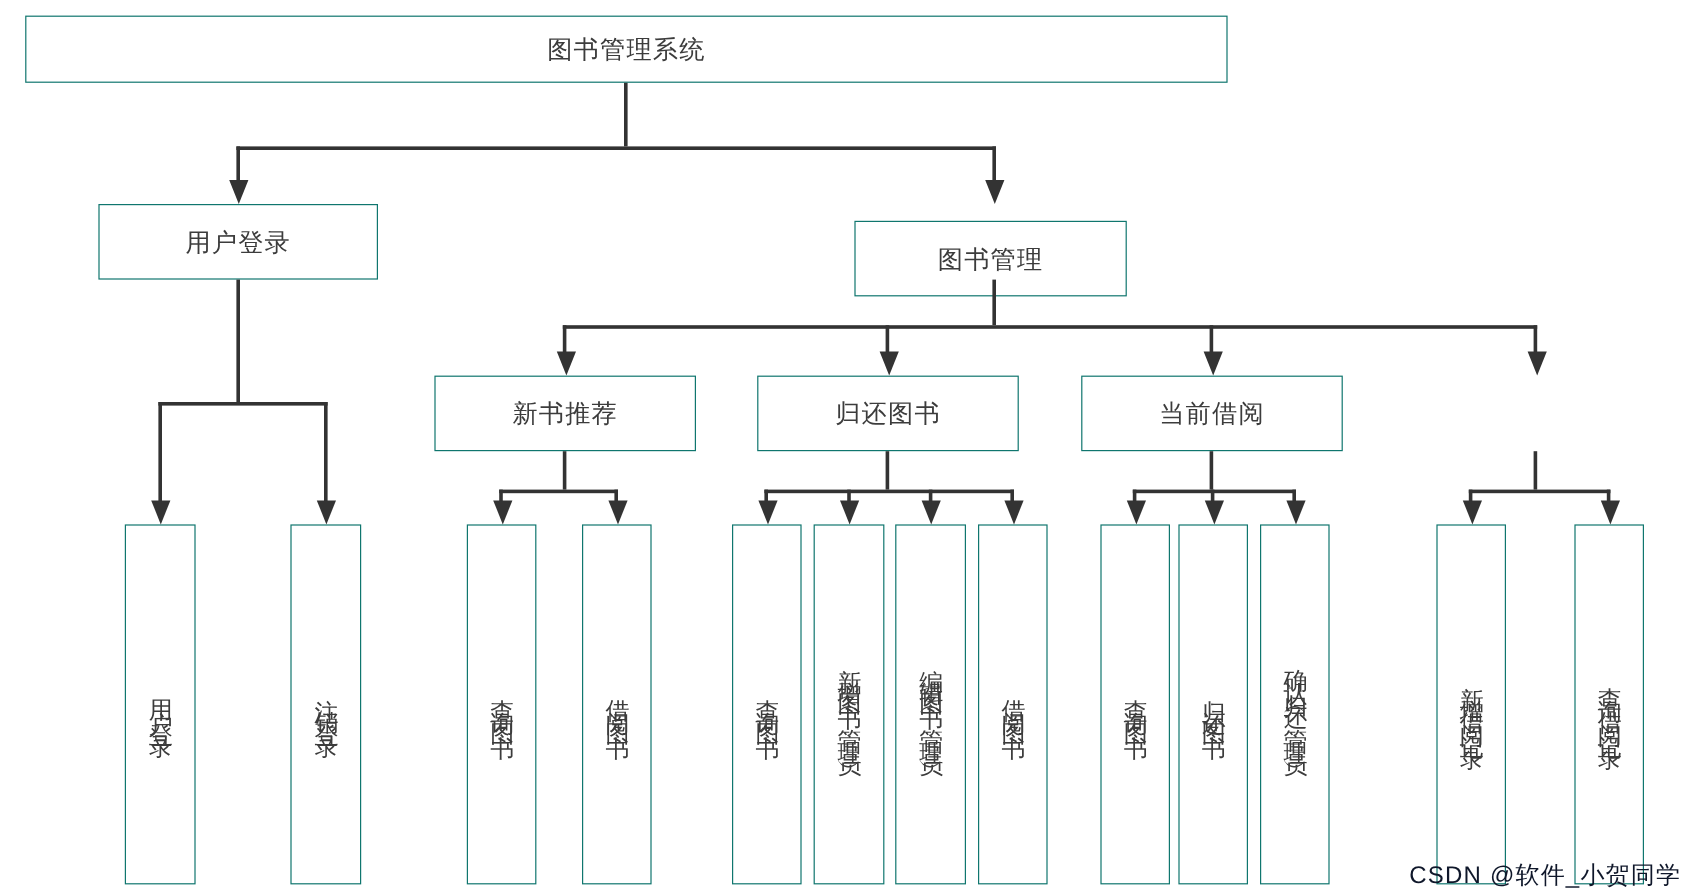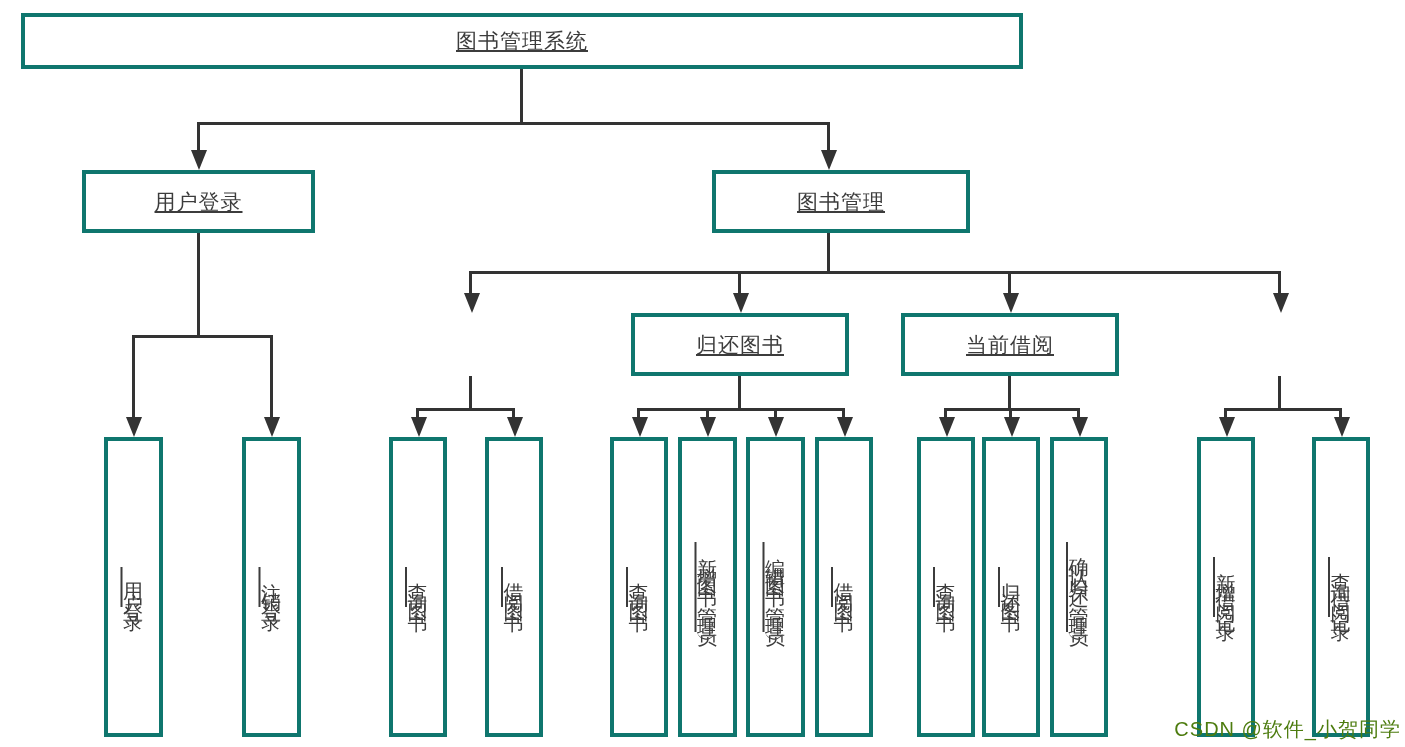--- a/index.html
+++ b/index.html
@@ -7,24 +7,23 @@
     position:relative;
     width:1405px;height:747px;
     background:#ffffff;
     font-family:"Liberation Sans","DejaVu Sans",sans-serif;
     overflow:hidden;
   }
   .node{
     position:absolute;
     box-sizing:border-box;
     background:#ffffff;
-    border:4px solid #0f766e;
+    border:1px solid #0f766e;
     display:flex;align-items:center;justify-content:center;
     color:#3c3c3c;
-    text-decoration:underline;
   }
   .node.h{font-size:21px;letter-spacing:1px;}
   .node.leaf span{
     writing-mode:vertical-rl;
     text-orientation:mixed;
     font-size:20px;
     letter-spacing:10px;
     line-height:1;
     color:#3c3c3c;
   }
@@ -33,43 +32,46 @@
   .arr{
     position:absolute;width:0;height:0;
     border-left:8px solid transparent;
     border-right:8px solid transparent;
     border-top:20px solid #333333;
   }
   .watermark{
     position:absolute;
     right:4px;bottom:4px;
     font-size:20px;
-    color:#4d7c0f;
+    color:#0f172a;
     letter-spacing:1px;
     white-space:nowrap;
     z-index:5;
   }
 </style>
 </head>
 <body>
 
 <div class="stage">
 
   <div class="node h" style="left:21px;top:13px;width:1002px;height:56px;">
     <span>图书管理系统</span>
   </div>
 
   <div class="node h" style="left:82px;top:170px;width:233px;height:63px;">
     <span>用户登录</span>
   </div>
 
-  <div class="node h" style="left:712px;top:170px;width:258px;height:63px;">
+  <div class="node h" style="left:712px;top:184px;width:227px;height:63px;">
     <span>图书管理</span>
   </div>
 
+  <div class="node h" style="left:362px;top:313px;width:218px;height:63px;">
+    <span>新书推荐</span>
+  </div>
 
   <div class="node h" style="left:631px;top:313px;width:218px;height:63px;">
     <span>归还图书</span>
   </div>
 
   <div class="node h" style="left:901px;top:313px;width:218px;height:63px;">
     <span>当前借阅</span>
   </div>
 
 

